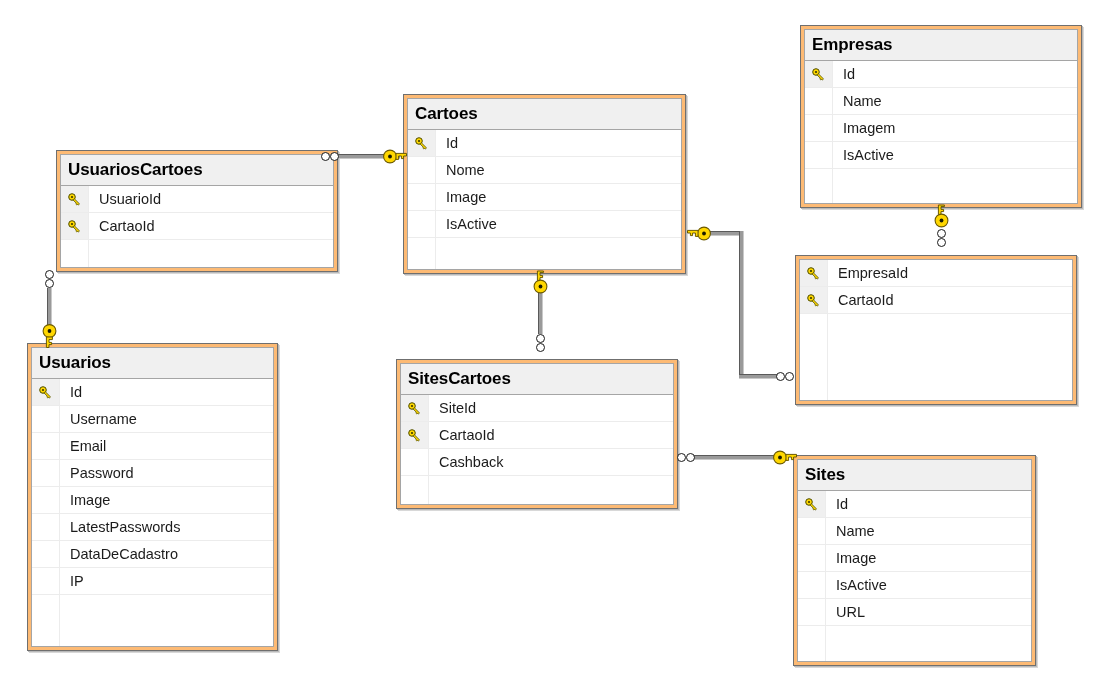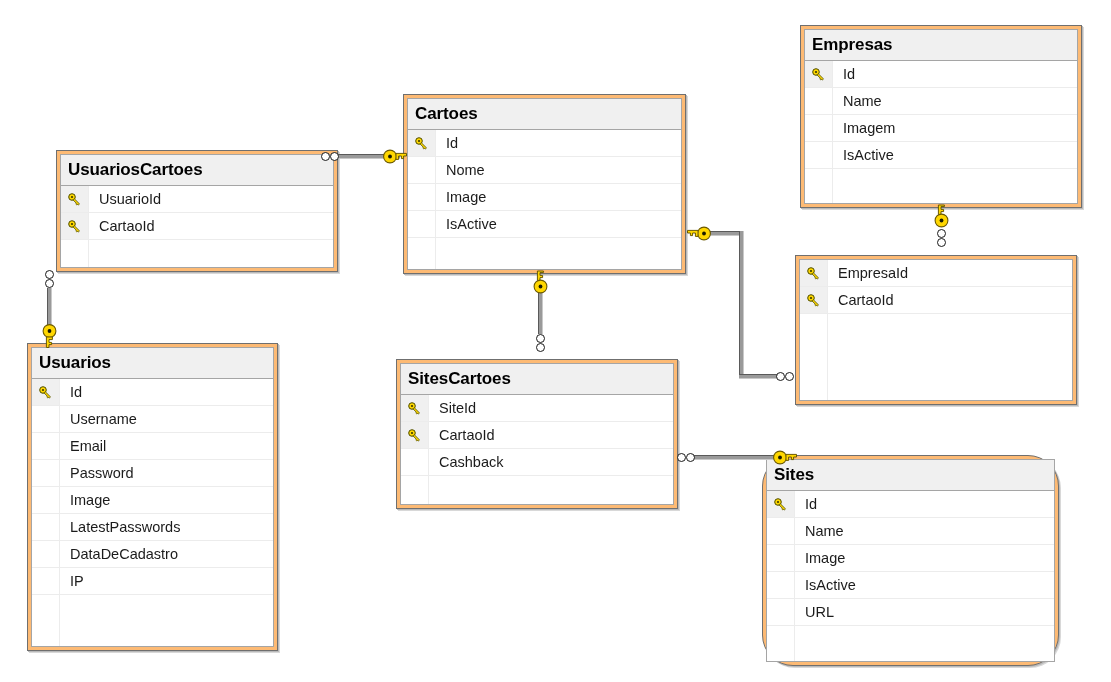--- a/index.html
+++ b/index.html
@@ -323,21 +323,21 @@
           <span class="colname">CartaoId</span>
         </div>
         <div class="row filler">
           <span class="keycell"></span>
           <span class="colname"></span>
         </div>
       </div>
     </div>
   </div>
 
-  <div class="entity" style="left:762px;top:455px;width:297px;height:211px;border-radius:31px;">
+  <div class="entity" style="left:793px;top:455px;width:243px;height:211px;">
     <div class="entity-inner">
       <div class="entity-title">Sites</div>
       <div class="rows">
         <div class="row pk">
           <span class="keycell">
             <svg class="keyicon" width="13" height="13" viewBox="0 0 13 13">
               <circle cx="4" cy="4" r="3.3" fill="#ffd700" stroke="#4d4d00" stroke-width="1"></circle>
               <circle cx="4" cy="4" r="1.1" fill="#3a3a00"></circle>
               <path d="M6.2 5.6 L11.5 10.9 L10.2 12.1 L9.3 11.2 L8.6 11.9 L7.7 11 L8.4 10.3 L5 6.9 Z" fill="#ffd700" stroke="#4d4d00" stroke-width="0.8"></path>
             </svg>

